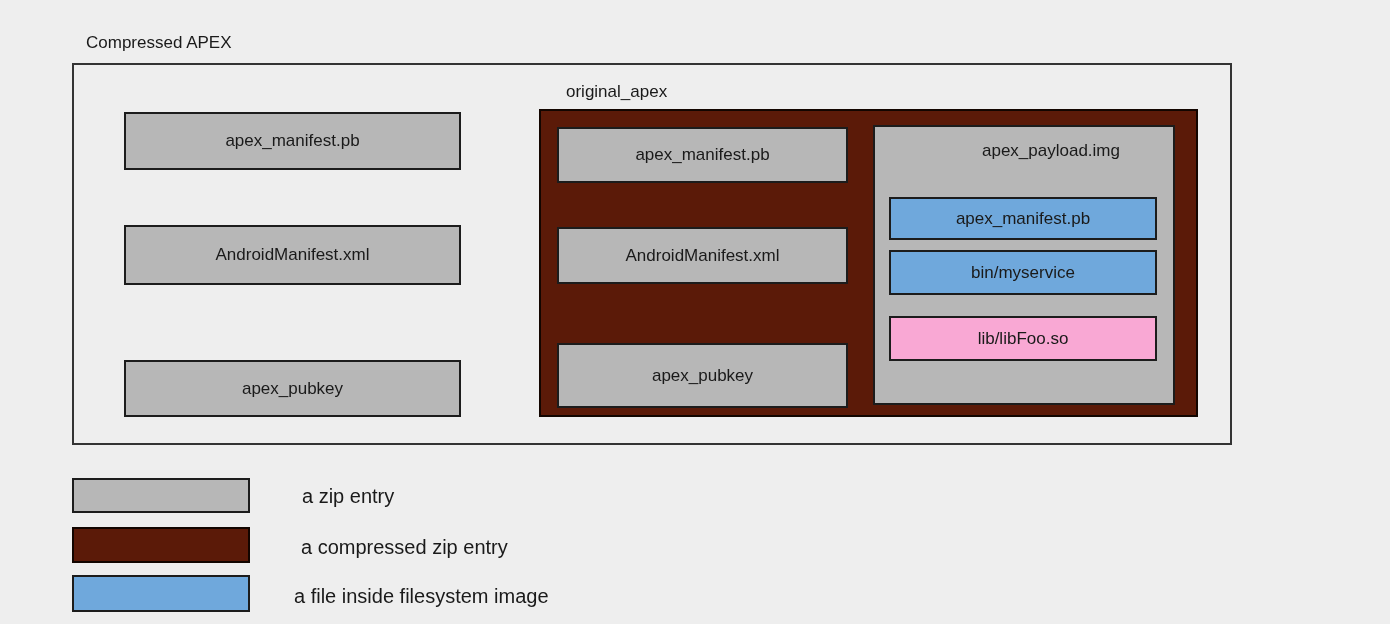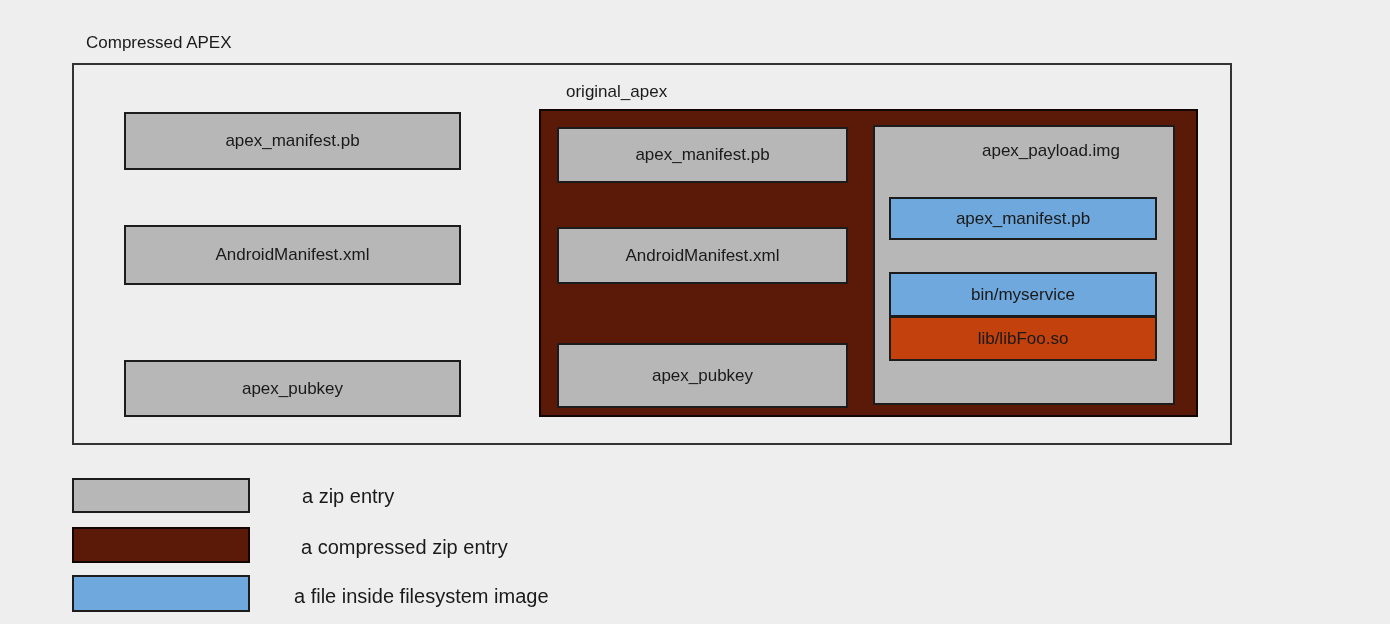--- a/index.html
+++ b/index.html
@@ -77,23 +77,23 @@
   <div class="abs box fill-gray" style="left: 557px; top: 227px; width: 291px; height: 57px; background-color: rgb(183, 183, 183);">AndroidManifest.xml</div>
 
   <div class="abs box fill-gray" style="left: 557px; top: 343px; width: 291px; height: 65px; background-color: rgb(183, 183, 183);">apex_pubkey</div>
 
   <div class="abs box fill-gray" style="left: 873px; top: 125px; width: 302px; height: 280px; background-color: rgb(183, 183, 183);">
     <div class="payload-title">apex_payload.img</div>
   </div>
 
   <div class="abs box fill-blue" style="left: 889px; top: 197px; width: 268px; height: 43px; background-color: rgb(111, 168, 220);">apex_manifest.pb</div>
 
-  <div class="abs box fill-blue" style="left: 889px; top: 272px; width: 268px; height: 45px; background-color: rgb(111, 168, 220);">bin/myservice</div>
+  <div class="abs box fill-blue" style="left: 889px; top: 250px; width: 268px; height: 45px; background-color: rgb(111, 168, 220);">bin/myservice</div>
 
-  <div class="abs box fill-blue" style="left: 889px; top: 316px; width: 268px; height: 45px; background-color: #c2410c;">lib/libFoo.so</div>
+  <div class="abs box fill-blue" style="left: 889px; top: 316px; width: 268px; height: 45px; background-color: #f9a8d4;">lib/libFoo.so</div>
 
   <div class="abs box fill-gray" style="left: 72px; top: 478px; width: 178px; height: 35px; background-color: rgb(183, 183, 183);"></div>
   <div class="abs legend-label" style="left:302px; top:485px;">a zip entry</div>
 
   <div class="abs box fill-red" style="left: 72px; top: 527px; width: 178px; height: 36px; background-color: rgb(91, 26, 8);"></div>
   <div class="abs legend-label" style="left:301px; top:536px;">a compressed zip entry</div>
 
   <div class="abs box fill-blue" style="left: 72px; top: 575px; width: 178px; height: 37px; background-color: rgb(111, 168, 220);"></div>
   <div class="abs legend-label" style="left:294px; top:585px;">a file inside filesystem image</div>
 

